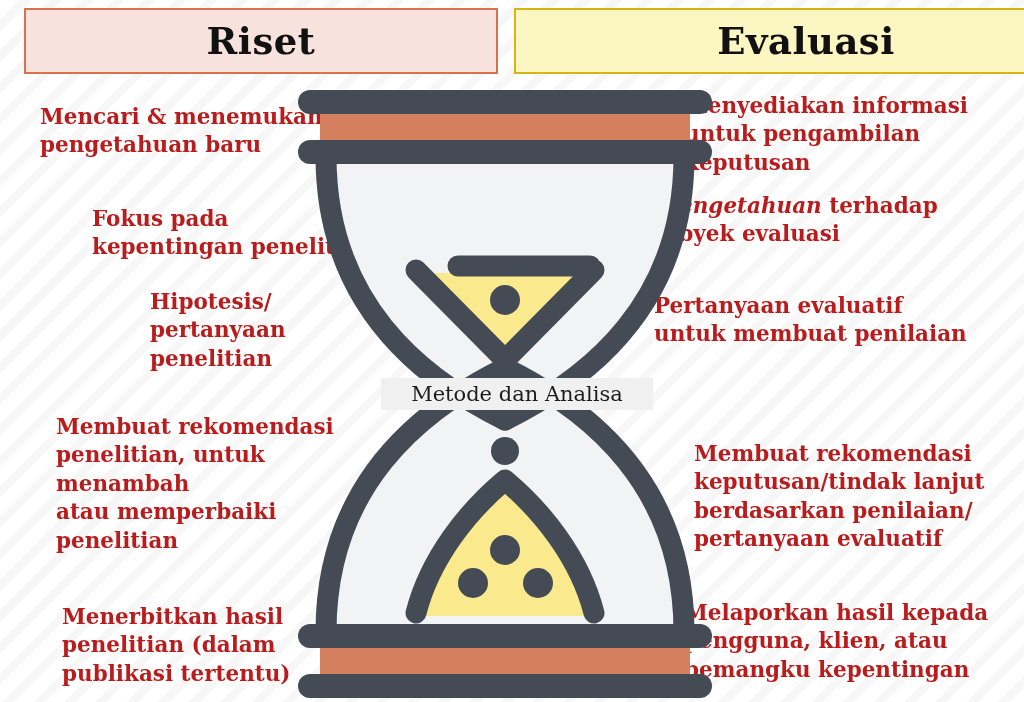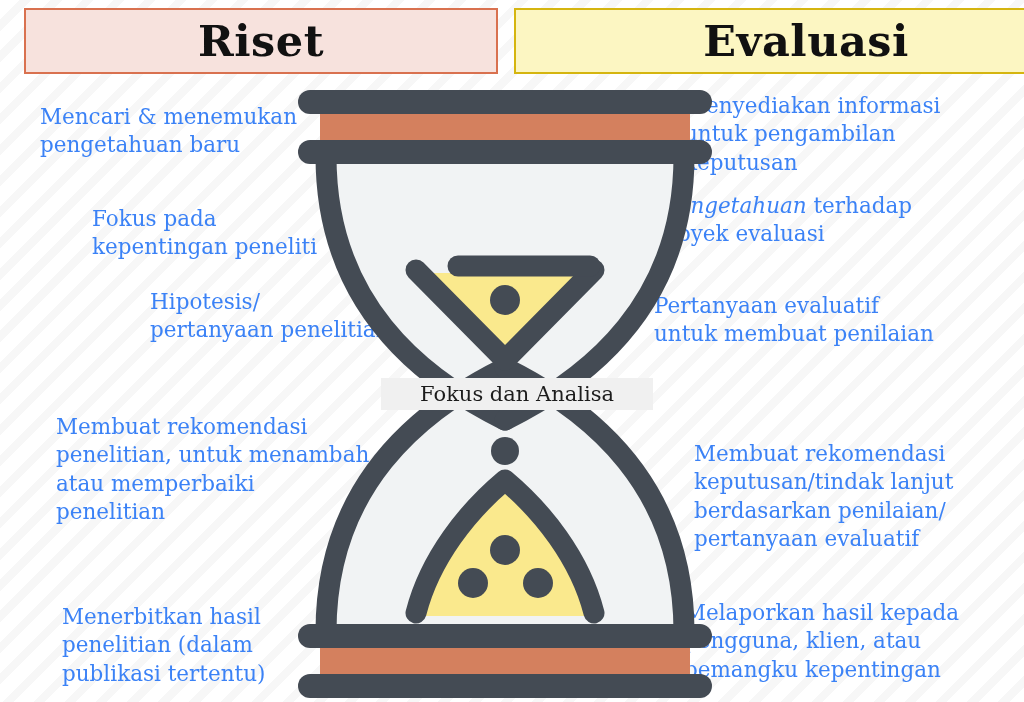--- a/index.html
+++ b/index.html
@@ -42,34 +42,35 @@
   }
   .hdr-eval {
     left: 514px;
     width: 584px;
     background: #fcf6c2;
     border: 2px solid #d5b50f;
   }
   .hdr-text {
     font-family: "DejaVu Serif", "Liberation Serif", serif;
     font-weight: bold;
-    font-size: 43px;
+    font-size: 37px;
     letter-spacing: 0.5px;
     color: #111111;
     line-height: 1;
   }
 
   
   .blk {
     position: absolute;
     font-family: "DejaVu Serif", "Liberation Serif", serif;
     font-size: 21.5px;
     line-height: 1.32;
-    color: #3b82f6;
+    color: #b91c1c;
     white-space: pre-line;
+    font-weight: bold;
   }
   .blk.left  { text-align: left;  }
   .blk.right { text-align: left; }
 
   .it { font-style: italic; }
 
   
   .center-label {
     position: absolute;
     left: 381px;
@@ -140,21 +141,21 @@
   <rect x="30" y="14" width="370" height="52" rx="8" fill="#d4805e"></rect>
   <rect x="8" y="2" width="414" height="24" rx="12" fill="#444b54"></rect>
   <rect x="8" y="52" width="414" height="24" rx="12" fill="#444b54"></rect>
 
   <rect x="30" y="546" width="370" height="52" rx="8" fill="#d4805e"></rect>
   <rect x="8" y="536" width="414" height="24" rx="12" fill="#444b54"></rect>
   <rect x="8" y="586" width="414" height="24" rx="12" fill="#444b54"></rect>
 </svg>
 
 <div class="center-label">
-  <span>Fokus dan Analisa</span>
+  <span>Metode dan Analisa</span>
 </div>
 
 <div class="blk left" style="left:40px;  top:103px; width:300px;">Mencari &amp; menemukan
 pengetahuan baru</div>
 
 <div class="blk left" style="left:92px;  top:205px; width:260px;">Fokus pada
 kepentingan peneliti</div>
 
 <div class="blk left" style="left:150px; top:288px; width:250px;">Hipotesis/
 pertanyaan penelitian</div>

